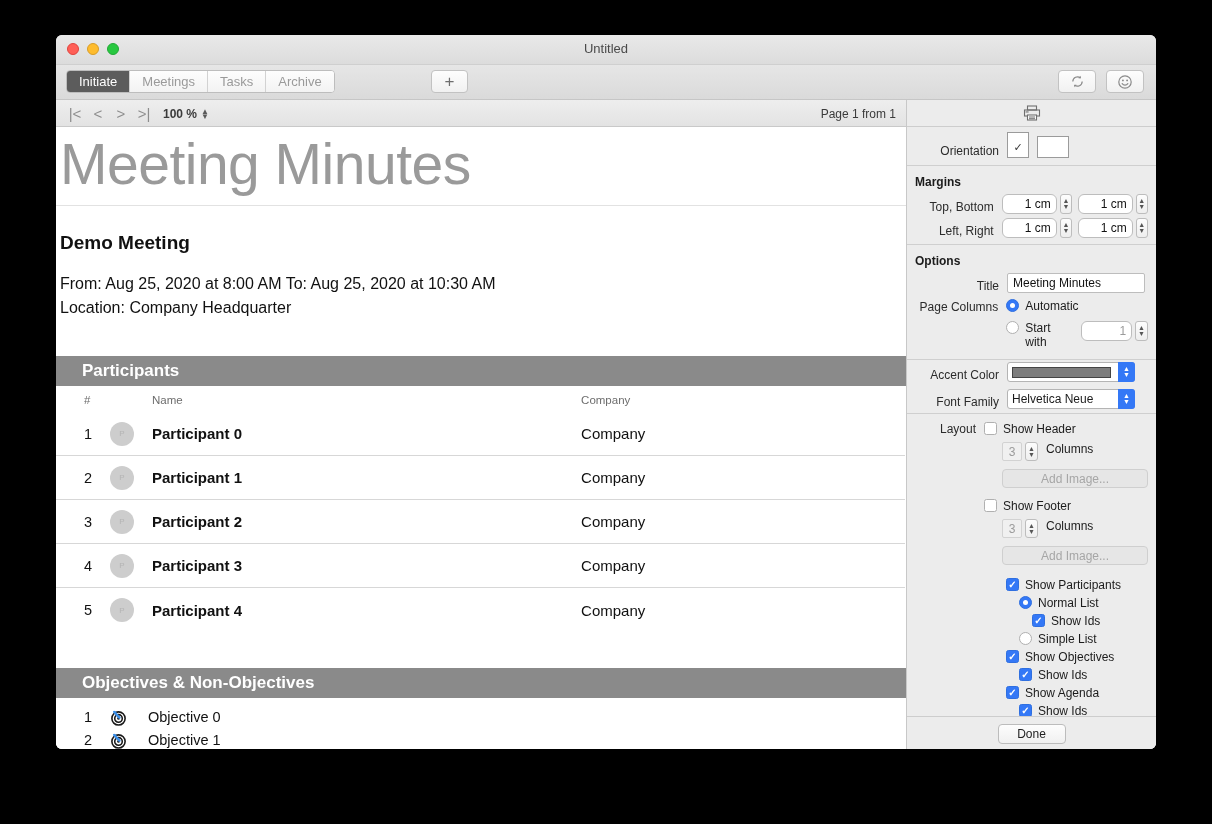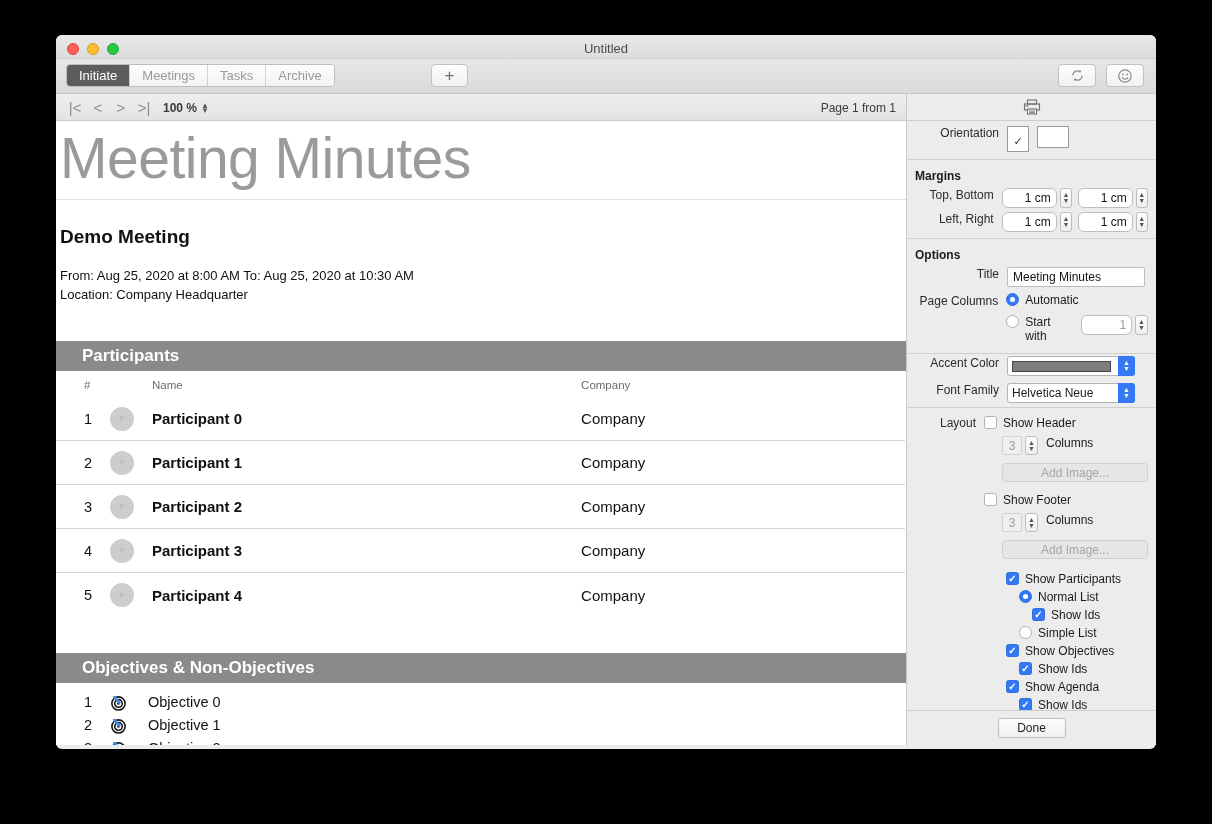--- a/index.html
+++ b/index.html
@@ -18,21 +18,21 @@
   .window {
     position: absolute; left: 56px; top: 35px;
     width: 1100px; height: 714px;
     background: #ececec;
     border-radius: 6px;
     overflow: hidden;
     box-shadow: 0 10px 40px rgba(0,0,0,0.55);
   }
   
   .titlebar {
-    position: relative; height: 24px;
+    position: relative; height: 30px;
     background: linear-gradient(#e9e9e9, #dcdcdc);
     border-bottom: 1px solid #cfcfcf;
   }
   .traffic { position: absolute; left: 11px; top: 8px; display: flex; gap: 8px; }
   .light { width: 12px; height: 12px; border-radius: 50%; }
   .light.red { background: #ff5f57; border: .5px solid #e0443e; }
   .light.yellow { background: #febc2e; border: .5px solid #d89d28; }
   .light.green { background: #28c840; border: .5px solid #23a937; }
   .win-title {
     position: absolute; left: 0; right: 0; top: 6px;
@@ -109,21 +109,21 @@
     font-size: 57px; color: #9a9a9a; font-weight: 300;
     letter-spacing: -0.5px; padding: 8px 0 10px 4px;
     border-bottom: 1px solid #e2e2e2;
     line-height: 1.05;
   }
   .doc-sub {
     font-size: 19px; font-weight: bold; color: #111;
     padding: 26px 0 0 4px;
   }
   .doc-meta {
-    font-size: 13px; color: #111; padding: 18px 0 0 4px; line-height: 1.5;
+    font-size: 16px; color: #111; padding: 18px 0 0 4px; line-height: 1.5;
   }
   .sec-head {
     margin-top: 36px;
     background: #8a8a8a; color: #fff;
     font-size: 17px; font-weight: bold;
     padding: 5px 0 5px 26px;
   }
   table.part { width: 849px; border-collapse: collapse; }
   table.part th {
     font-size: 11.5px; color: #6d6d6d; font-weight: normal;
@@ -151,21 +151,21 @@
   
   .inspector {
     width: 250px; background: #ececec;
     border-left: 1px solid #c8c8c8;
     position: relative; font-size: 12px; color: #1b1b1b;
   }
   .insp-top {
     height: 27px; display: flex; align-items: center; justify-content: center;
     border-bottom: 1px solid #cdcdcd;
   }
-  .row { display: flex; align-items: flex-start; padding: 5px 8px; }
+  .row { display: flex; align-items: flex-end; padding: 5px 8px; }
   .lbl { text-align: right; color: #2b2b2b; font-size: 12px; }
   .lbl-w { width: 92px; padding-right: 8px; }
   .sect-title { font-weight: bold; font-size: 12px; padding: 7px 0 4px 8px; }
   .hr { height: 1px; background: #cfcfcf; margin: 2px 0; }
   .orient-box {
     width: 22px; height: 26px; background: #fff;
     border: 1px solid #9b9b9b;
     display: flex; align-items: flex-end; justify-content: center;
     font-size: 11px; color: #333; padding-bottom: 3px;
   }

